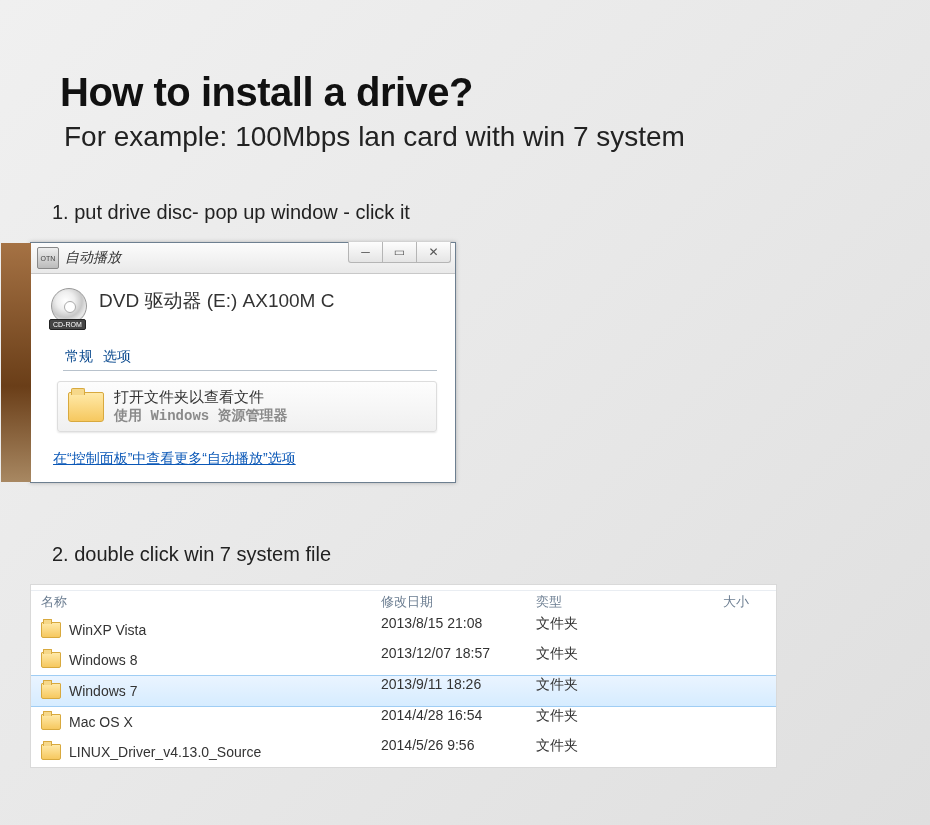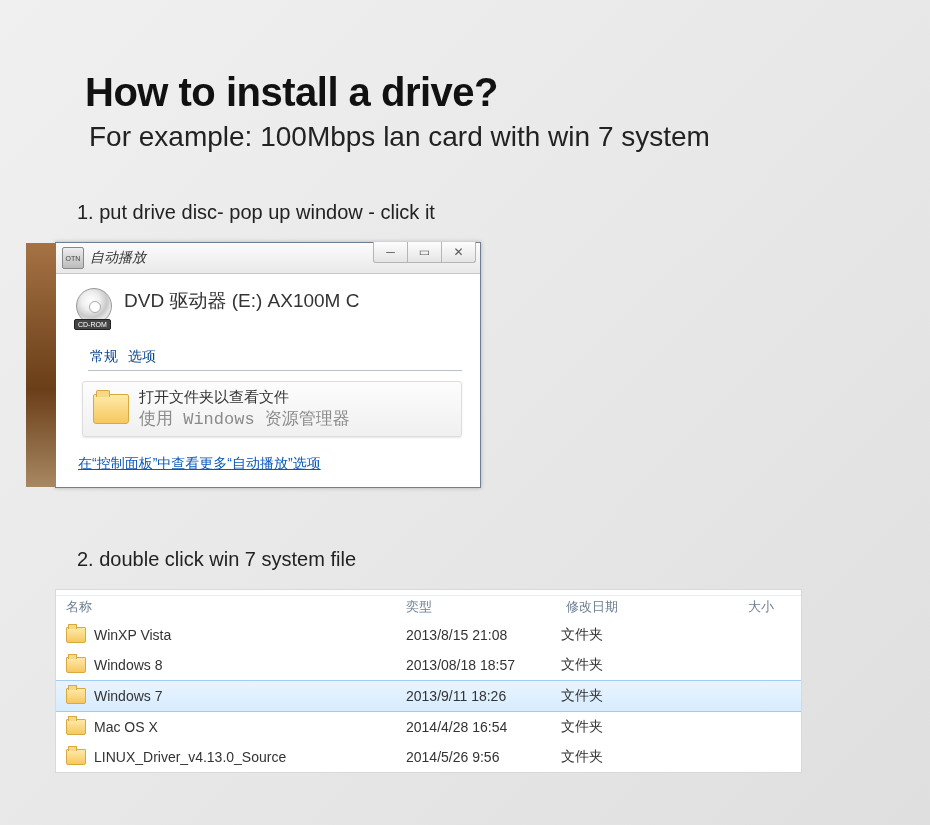--- a/index.html
+++ b/index.html
@@ -5,21 +5,21 @@
   body {
     margin: 0;
     padding: 0;
     width: 930px;
     height: 825px;
     background: linear-gradient(135deg, #f0f0f0 0%, #e8e8e8 50%, #dfdfdf 100%);
     font-family: Arial, "Helvetica Neue", sans-serif;
     position: relative;
     overflow: hidden;
   }
-  .content { padding: 70px 70px 0 85px; }
+  .content { padding: 70px 70px 0 60px; }
   .title {
     font-size: 40px;
     font-weight: 900;
     color: #111;
     letter-spacing: -0.5px;
     margin: 0 0 6px 0;
     font-stretch: condensed;
   }
   .subtitle {
     font-size: 28px;
@@ -126,21 +126,21 @@
     background: linear-gradient(#ffe9a8,#f6c85f);
     border-radius:2px 2px 3px 3px; position:relative;
     border:1px solid #d8a93e;
   }
   .folder-ico::before{
     content:""; position:absolute; left:2px; top:-5px;
     width:12px; height:6px; background:#f6d88a;
     border:1px solid #d8a93e; border-bottom:none; border-radius:2px 2px 0 0;
   }
   .open-text .l1 { font-size:15px; color:#333; }
-  .open-text .l2 { font-size:17px; color:#8a8a8a; font-family: "SimSun","Courier New",monospace; }
+  .open-text .l2 { font-size:14px; color:#8a8a8a; font-family: "SimSun","Courier New",monospace; font-weight: bold; }
 
   .cp-link {
     display:block; margin-top:18px; margin-left:4px;
     font-size:14px; color:#0b58b7; text-decoration:underline;
   }
 
   
   .explorer {
     width: 745px; background:#fff;
     border:1px solid #d9d9d9;
@@ -156,21 +156,21 @@
     padding: 0 0 2px 0;
     position:relative;
   }
   .exp-header .col { padding:2px 0 2px 10px; }
   .c-name{ flex:0 0 330px; }
   .c-date{ flex:0 0 145px; }
   .c-type{ flex:0 0 150px; }
   .c-size{ flex:1;text-align:center; }
   .exp-rows { }
   .row {
-    display:flex; align-items:center;
+    display:flex; 
     height:30px; font-size:14px; color:#333;
   }
   .row .cell { padding-left:10px; }
   .row .c-name { display:flex; align-items:center; }
   .row.selected {
     background: linear-gradient(#eaf4ff,#d6ecff);
     border:1px solid #9fcdf4;
     border-left:none; border-right:none;
   }
   .folder-sm {
@@ -229,40 +229,40 @@
       <a class="cp-link" href="#">在“控制面板”中查看更多“自动播放”选项</a>
     </div>
   </div>
 
   <div class="step">2. double click win 7 system file</div>
 
   <div class="explorer">
     <div class="exp-top-edge"></div>
     <div class="exp-header">
       <div class="col c-name">名称</div>
+      <div class="col c-date">修改日期</div>
       <div class="col c-type">奕型</div>
-      <div class="col c-date">修改日期</div>
       <div class="col c-size">大小</div>
     </div>
     <div class="exp-rows" id="exp-rows">
         <div class="row">
           <div class="cell c-name">
             <div class="folder-sm"></div>
             <span>WinXP Vista</span>
           </div>
           <div class="cell c-date">2013/8/15 21:08</div>
           <div class="cell c-type">文件夹</div>
           <div class="cell c-size"></div>
         </div>
         <div class="row">
           <div class="cell c-name">
             <div class="folder-sm"></div>
             <span>Windows 8</span>
           </div>
-          <div class="cell c-date">2013/08/18 18:57</div>
+          <div class="cell c-date">2013/12/07 18:57</div>
           <div class="cell c-type">文件夹</div>
           <div class="cell c-size"></div>
         </div>
         <div class="row selected">
           <div class="cell c-name">
             <div class="folder-sm"></div>
             <span>Windows 7</span>
           </div>
           <div class="cell c-date">2013/9/11 18:26</div>
           <div class="cell c-type">文件夹</div>

